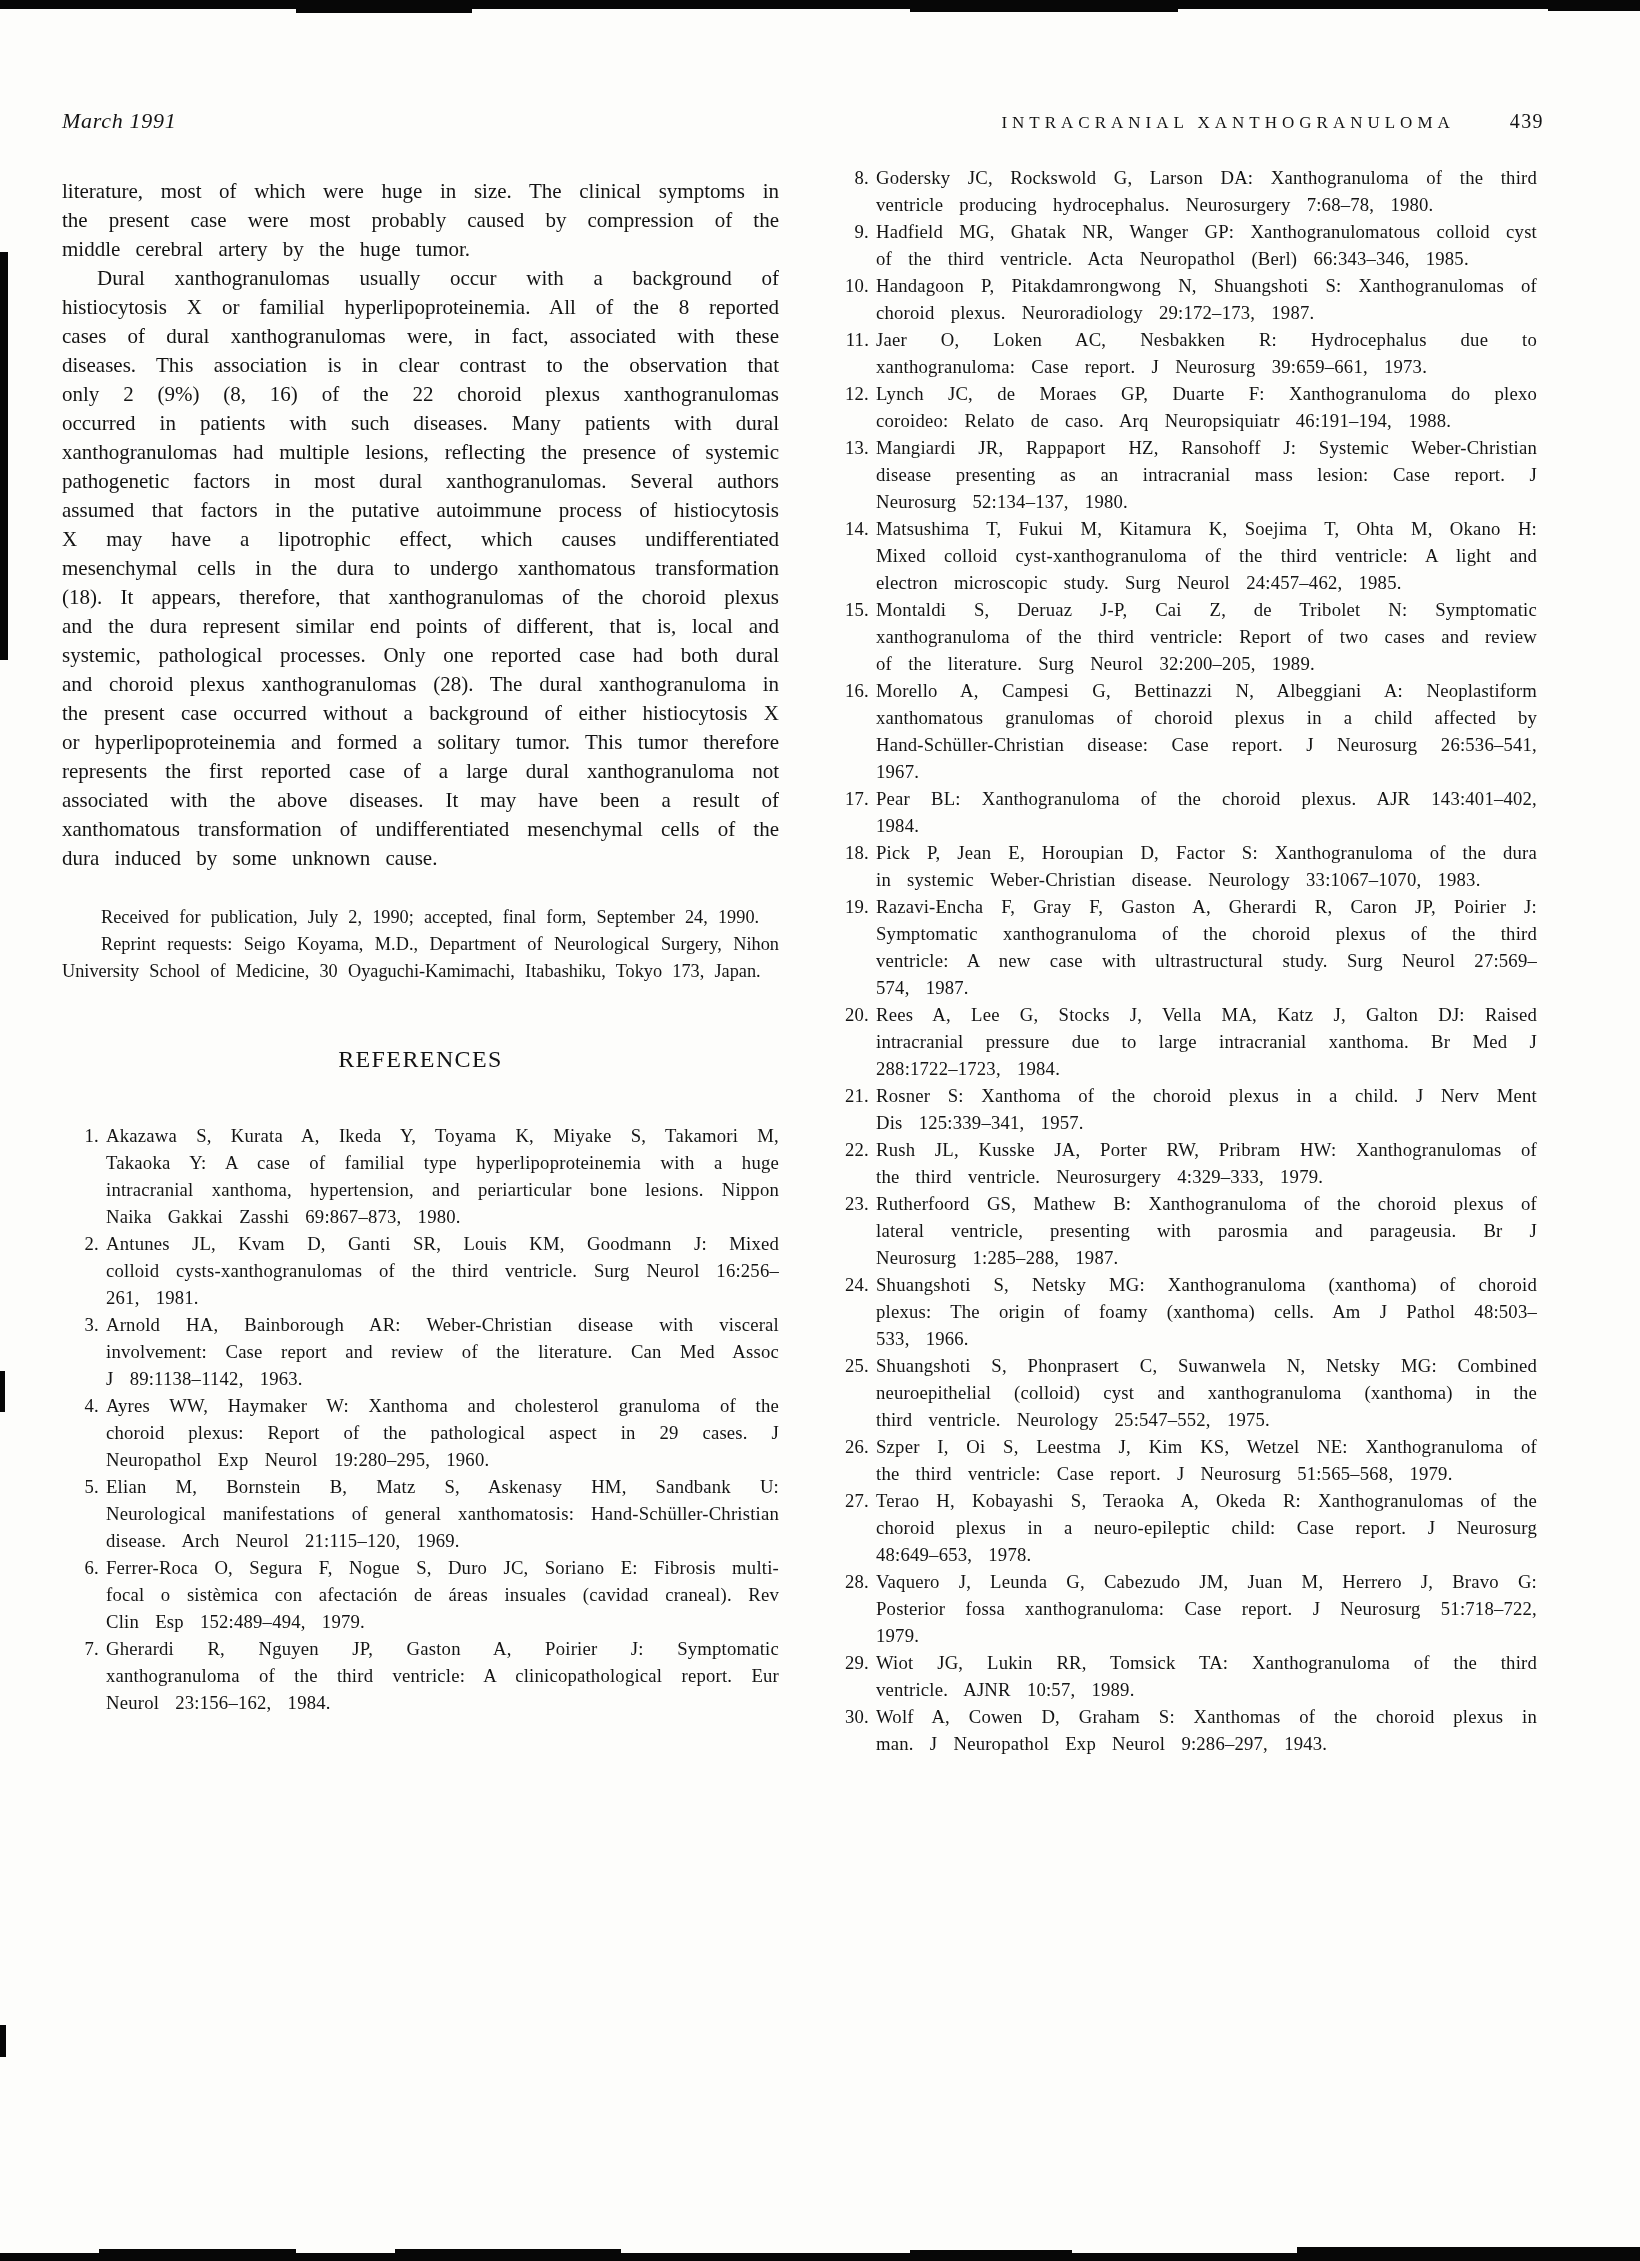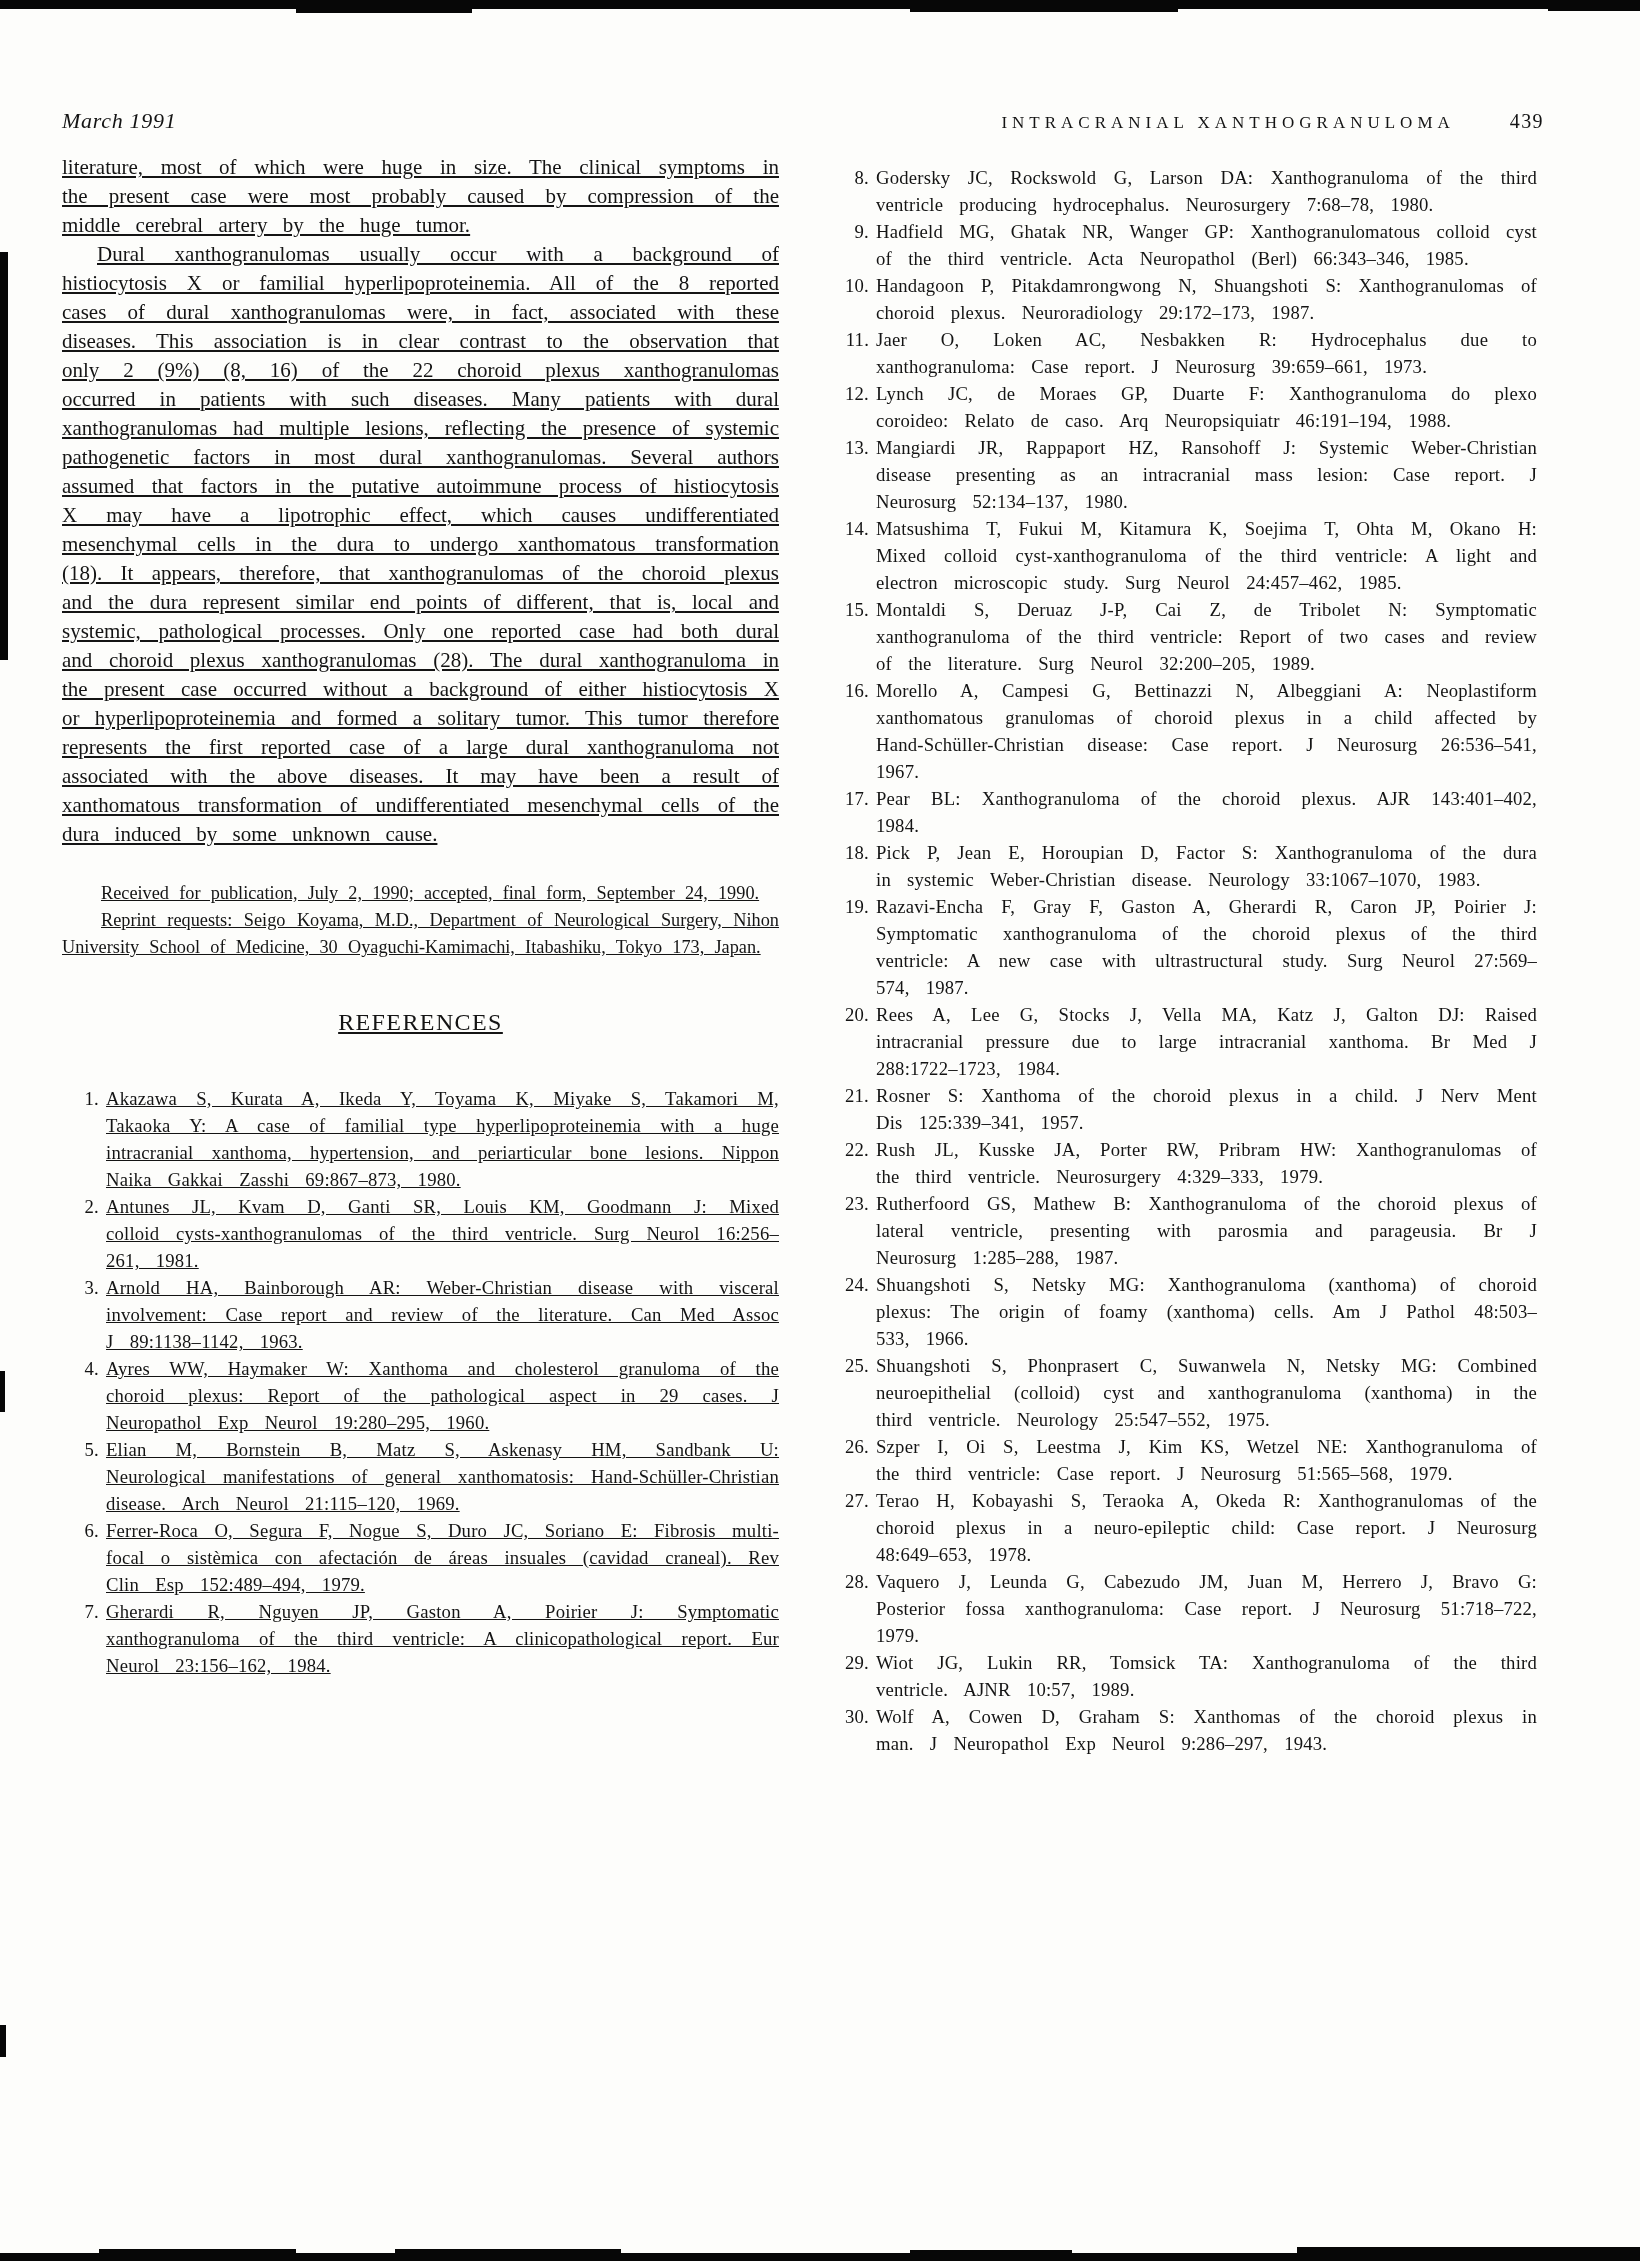--- a/index.html
+++ b/index.html
@@ -32,37 +32,37 @@
     position:absolute; left:62px; right:96px; top:108px;
     display:flex; justify-content:space-between; align-items:baseline;
   }
   .issue { font-style:italic; font-size:22px; letter-spacing:0.7px; }
   .runhead-right { display:flex; align-items:baseline; gap:55px; }
   .running-title { font-size:17px; letter-spacing:5px;margin-left:32px; }
   .folio { font-size:20px; letter-spacing:1.4px; }
 
   
   .col { position:absolute; text-align:justify; }
-  .col-left  { left:62px;  top:153px; width:717px;text-decoration:underline; }
+  .col-left  { left:62px;  top:177px; width:717px; }
   .col-right { left:832px; top:164px; width:705px; }
 
   .bodytext {
     font-size:21px; line-height:29px; word-spacing:10px;
   }
   .indent-first { text-indent:35px; }
 
   .note {
     font-size:18.3px; line-height:27px; word-spacing:5.6px;
     text-indent:39px;
   }
   .note-gap { margin-top:31px; }
 
   .refs-heading {
     font-size:24px; font-weight:normal; letter-spacing:1.4px;
-    text-align:center; margin-top:48px; margin-bottom:49px;
+    text-align:center; margin-top:61px; margin-bottom:49px;
   }
 
   .ref {
     position:relative; padding-left:44px;
     font-size:18.7px; line-height:27px; word-spacing:11.3px;
     letter-spacing:0.2px; text-align:justify;
   }
   .ref .num {
     position:absolute; left:0; top:0; width:37px;
     text-align:right; word-spacing:normal;

